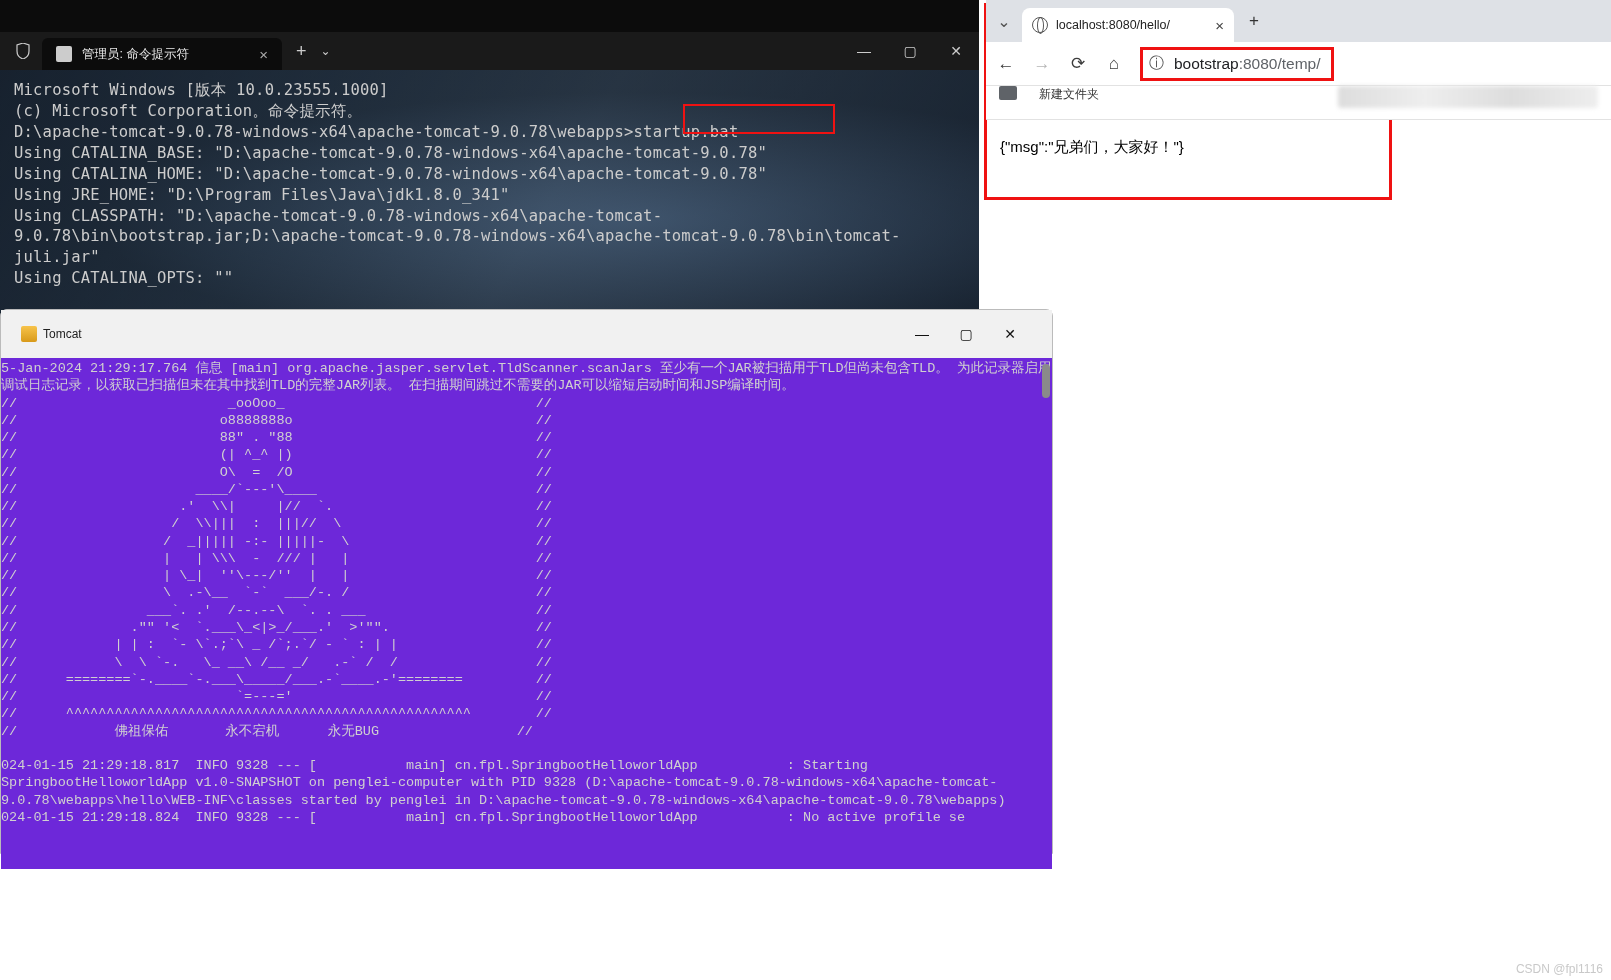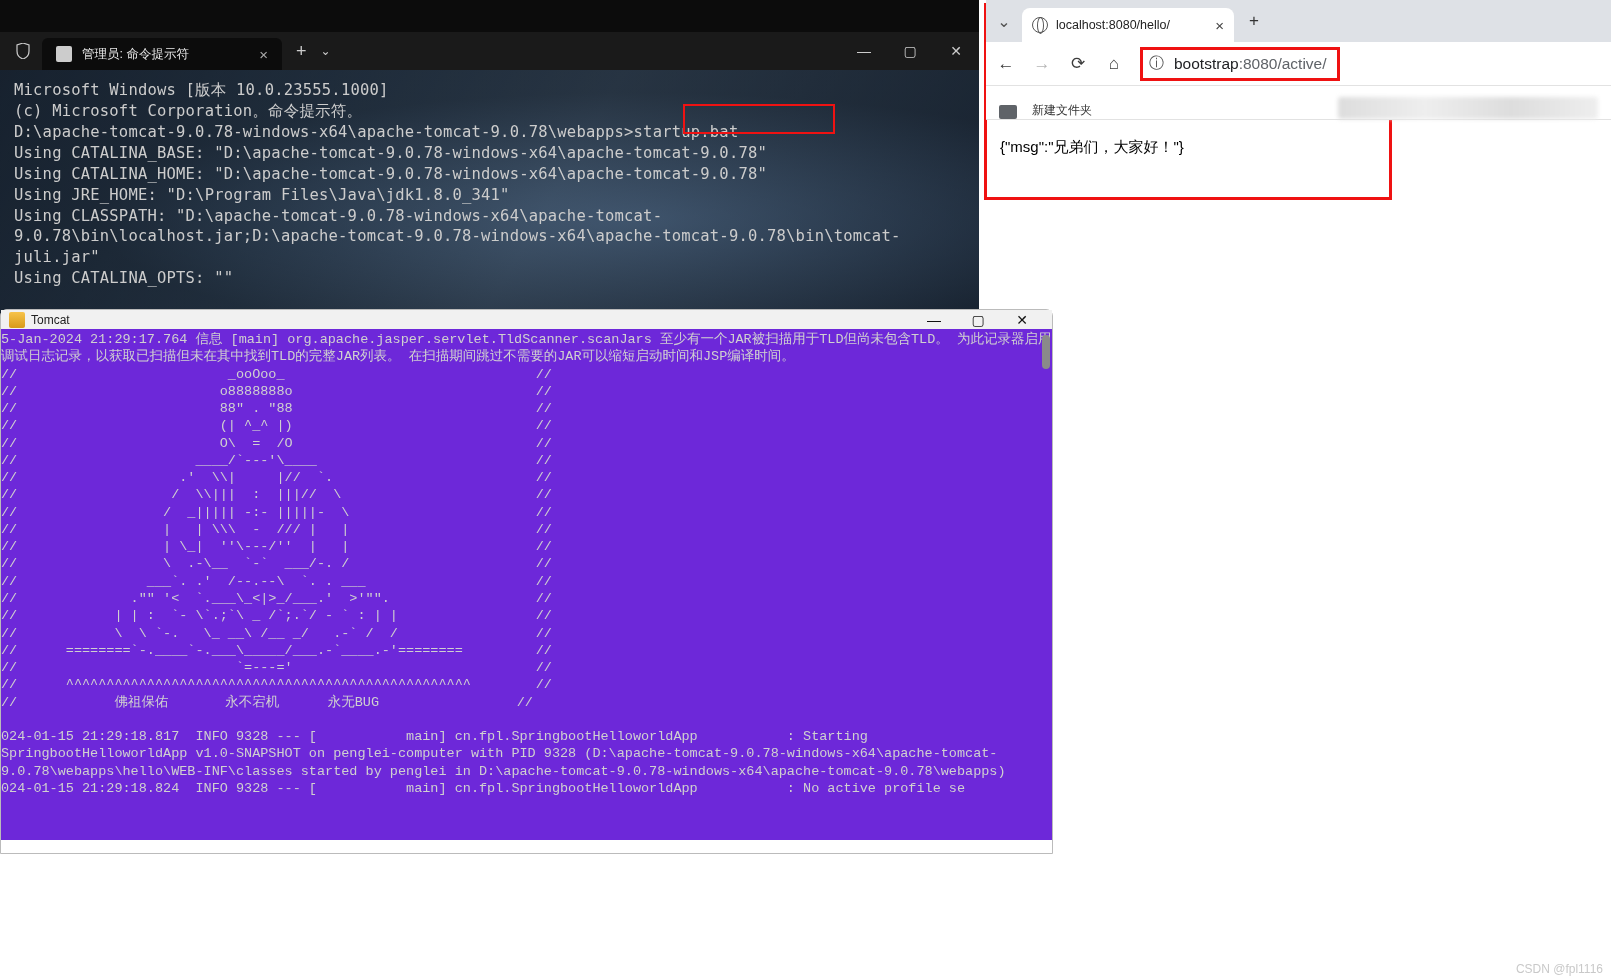--- a/index.html
+++ b/index.html
@@ -17,21 +17,21 @@
   .cmd-dropdown { color:#ccc; font-size:12px; }
   .cmd-spacer { flex:1; }
   .cmd-btn { width:46px; height:38px; display:flex; align-items:center; justify-content:center; color:#ccc; font-size:14px; }
   .cmd-body { padding:10px 14px; font-family:Consolas,monospace; font-size:15.5px; color:#cccccc; line-height:1.35; background:linear-gradient(120deg,#1a2530 0%,#2a3a48 30%,#3a4a58 55%,#1a2530 100%); height:272px; position:relative; letter-spacing:0.2px; }
   .cmd-body::before { content:''; position:absolute; inset:0; background:radial-gradient(ellipse at 65% 55%,rgba(80,110,150,0.4) 0%,rgba(20,30,45,0.5) 60%); }
   .cmd-body > * { position:relative; }
   .hl-red1 { position:absolute; border:2px solid #ef1212; top:104px; left:683px; width:152px; height:30px; }
   
   
   .tom-window { position:absolute; top:309px; left:0; width:1053px; height:545px; background:#fff; border:1px solid #bbb; border-radius:7px 7px 0 0; }
-  .tom-titlebar { height:19px; background:#f1f1f1; display:flex; align-items:center; padding:0 8px; }
+  .tom-titlebar { height:48px; background:#f1f1f1; display:flex; align-items:center; padding:0 20px; }
   .tom-icon { width:16px; height:16px; margin-right:6px; background:linear-gradient(#f7c34a,#d89a1a); border-radius:2px; }
   .tom-title { font-size:12px; color:#222; flex:1; }
   .tom-btn { width:44px; height:30px; display:flex; align-items:center; justify-content:center; color:#111; font-size:14px; }
   .tom-body { background:#6d28d9; height:511px; overflow:hidden; font-family:Consolas,"Courier New",monospace; color:#d0d0d0; font-size:13.5px; line-height:1.28; white-space:pre; padding:2px 0; position:relative; }
   .tom-scrollbar { position:absolute; right:2px; top:6px; width:8px; height:34px; background:#8a8a8a; border-radius:4px; }
   
   
   .brw { position:absolute; top:0; left:986px; width:625px; }
   .brw-main-hl { position:absolute; top:3px; left:984px; width:408px; height:197px; border:3px solid #ef1212; }
   .brw-tabstrip { height:42px; background:#dee1e6; display:flex; align-items:center; gap:6px; padding:0 6px; }
@@ -42,21 +42,21 @@
   .brw-tab-title { font-size:12.5px; color:#222; flex:1; }
   .brw-tab-close { color:#444; font-size:15px; }
   .brw-newtab { width:28px; height:28px; display:flex; align-items:center; justify-content:center; color:#333; font-size:17px; }
   .brw-addrbar { height:44px; background:#fff; display:flex; align-items:center; padding:0 10px; gap:16px; border-bottom:1px solid #e2e2e2; }
   .brw-icon { color:#3c3c3c; font-size:17px; width:20px; text-align:center; }
   .brw-icon.disabled { color:#b5b5b5; }
   .brw-url-hl { border:3px solid #ef1212; padding:5px 10px 5px 6px; display:flex; align-items:center; gap:10px; height:34px; }
   .brw-url-info { color:#555; font-size:15px; }
   .brw-url { font-size:15.5px; color:#202124; }
   .brw-url .gray { color:#5f6368; }
-  .brw-bookmarks { height:34px; background:#fff; display:flex; align-items:flex-end; padding:0 13px; gap:15px; border-bottom:1px solid #e2e2e2; }
+  .brw-bookmarks { height:34px; background:#fff; display:flex; align-items:flex-start; padding:0 13px; gap:22px; border-bottom:1px solid #e2e2e2; }
   .brw-folder { width:18px; height:14px; background:#5f6368; border-radius:2px; position:relative; }
   .brw-bm-text { font-size:12px; color:#333; }
   .brw-blur { margin-left:auto; width:260px; height:22px; background:linear-gradient(90deg,#ddd,#eee,#ddd,#eee); filter:blur(2px); border-radius:3px; }
   .brw-page { padding:18px 14px; font-family:sans-serif; font-size:15px; color:#000; }
   
   .watermark { position:absolute; bottom:4px; right:8px; font-size:12px; color:#c9c9c9; }
 </style>
 </head>
 <body>
 
@@ -80,21 +80,21 @@
     <div class="cmd-btn">✕</div>
   </div>
   <div class="cmd-body">
     <div>Microsoft Windows [版本 10.0.23555.1000]</div>
     <div>(c) Microsoft Corporation。命令提示符。</div>
     <div></div>
     <div>D:\apache-tomcat-9.0.78-windows-x64\apache-tomcat-9.0.78\webapps&gt;startup.bat</div>
     <div>Using CATALINA_BASE:   "D:\apache-tomcat-9.0.78-windows-x64\apache-tomcat-9.0.78"</div>
     <div>Using CATALINA_HOME:   "D:\apache-tomcat-9.0.78-windows-x64\apache-tomcat-9.0.78"</div>
     <div>Using JRE_HOME:        "D:\Program Files\Java\jdk1.8.0_341"</div>
-    <div>Using CLASSPATH:       "D:\apache-tomcat-9.0.78-windows-x64\apache-tomcat-9.0.78\bin\localhost.jar;D:\apache-tomcat-9.0.78-windows-x64\apache-tomcat-9.0.78\bin\tomcat-juli.jar"</div>
+    <div>Using CLASSPATH:       "D:\apache-tomcat-9.0.78-windows-x64\apache-tomcat-9.0.78\bin\bootstrap.jar;D:\apache-tomcat-9.0.78-windows-x64\apache-tomcat-9.0.78\bin\tomcat-juli.jar"</div>
     <div>Using CATALINA_OPTS:   ""</div>
   </div>
   <div class="hl-red1"></div>
 </div>
 
 <div class="tom-window">
   <div class="tom-titlebar">
     <div class="tom-icon"></div>
     <div class="tom-title">Tomcat</div>
     <div class="tom-btn">—</div>
@@ -138,21 +138,21 @@
     </div>
     <div class="brw-newtab">+</div>
   </div>
   <div class="brw-addrbar">
     <div class="brw-icon">←</div>
     <div class="brw-icon disabled">→</div>
     <div class="brw-icon">⟳</div>
     <div class="brw-icon">⌂</div>
     <div class="brw-url-hl">
       <div class="brw-url-info">ⓘ</div>
-      <div class="brw-url"><span>bootstrap</span><span class="gray">:8080/active/</span></div>
+      <div class="brw-url"><span>bootstrap</span><span class="gray">:8080/temp/</span></div>
     </div>
   </div>
   <div class="brw-bookmarks">
     <div class="brw-folder"></div>
     <div class="brw-bm-text">新建文件夹</div>
     <div class="brw-blur"></div>
   </div>
   <div class="brw-page">{"msg":"兄弟们，大家好！"}</div>
 </div>
 

